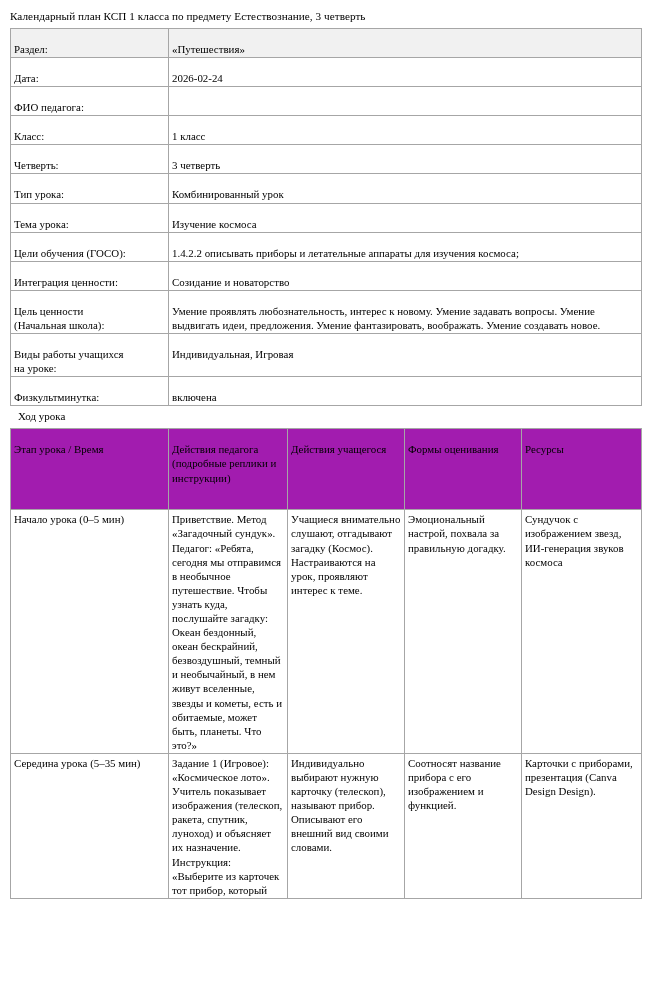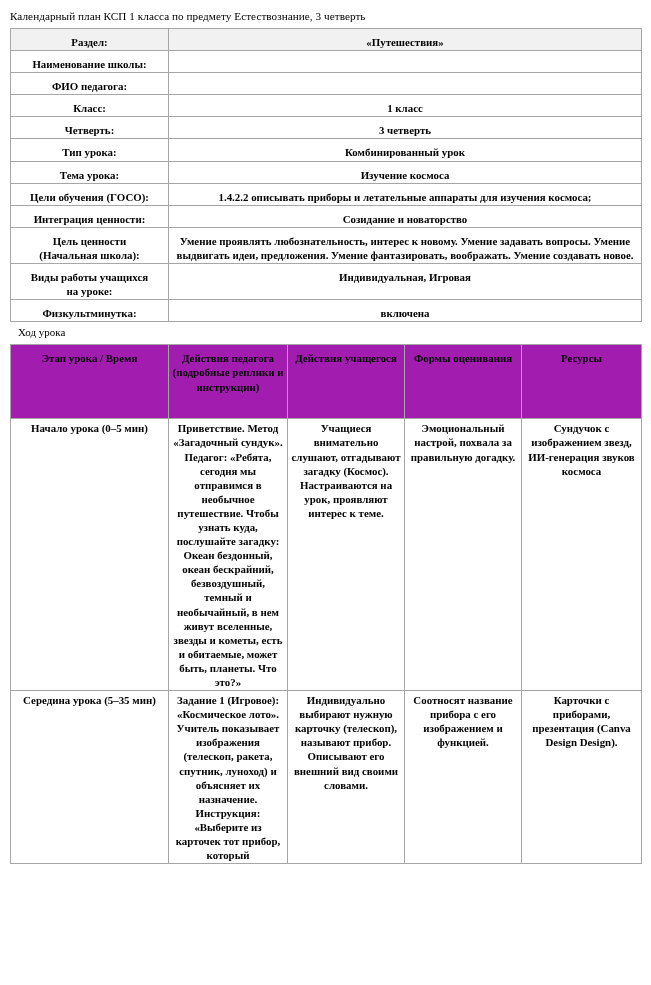--- a/index.html
+++ b/index.html
@@ -33,23 +33,23 @@
   table {
     border-collapse: collapse;
     table-layout: fixed;
     width: 631px;
     font-size: 10.9px;
     line-height: 14.1px;
   }
   table td, table th {
     border: 1px solid #a6a6a6;
     vertical-align: top;
-    padding: 6px 3px 1px 3px;
-    text-align: center;
-    font-weight: bold;
+    padding: 13px 3px 1px 3px;
+    text-align: left;
+    font-weight: normal;
     word-wrap: break-word;
     overflow-wrap: break-word;
     hyphens: none;
   }
   
   .meta-table .label-col { width: 158px; }
   .meta-table .value-col { width: 473px; }
   .meta-table tr.shaded td { background: #f1f1f1; }
   .meta-table td { height: 14px; }
 
@@ -80,22 +80,22 @@
     <colgroup>
       <col class="label-col">
       <col class="value-col">
     </colgroup>
     <tbody>
         <tr class="shaded">
           <td style="white-space: pre-line;">Раздел:</td>
           <td>«Путешествия»</td>
         </tr>
         <tr>
-          <td style="white-space: pre-line;">Наименование школы:</td>
-          <td></td>
+          <td style="white-space: pre-line;">Дата:</td>
+          <td>2026-02-24</td>
         </tr>
         <tr>
           <td style="white-space: pre-line;">ФИО педагога:</td>
           <td></td>
         </tr>
         <tr>
           <td style="white-space: pre-line;">Класс:</td>
           <td>1 класс</td>
         </tr>
         <tr>

